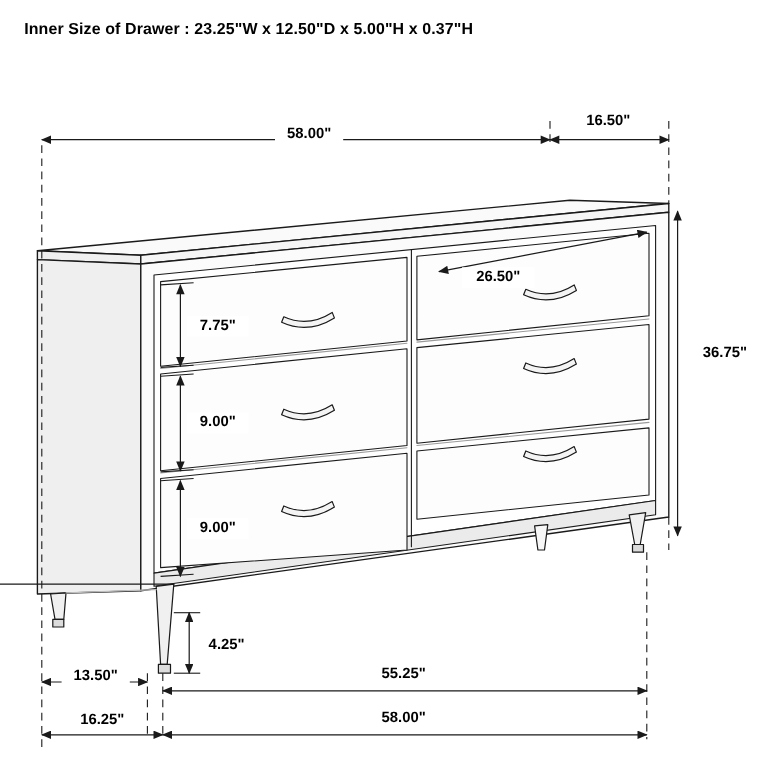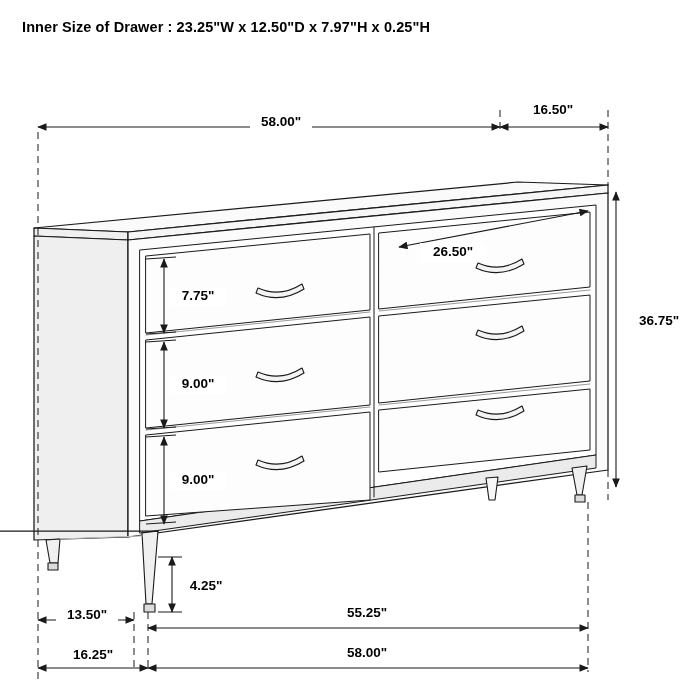--- a/index.html
+++ b/index.html
@@ -41,21 +41,21 @@
     font-size: 13.5px;
     font-weight: bold;
     fill: #000000;
   }
 </style>
 </head>
 <body>
 
 <div id="page">
 
-  <div id="title">Inner Size of Drawer : 23.25"W x 12.50"D x 7.97"H x 0.25"H</div>
+  <div id="title">Inner Size of Drawer : 23.25"W x 12.50"D x 5.00"H x 0.37"H</div>
 
   <svg class="diagram" viewBox="0 0 700 700">
     <defs>
       <marker id="arrEnd" viewBox="0 0 12 10" refX="11" refY="5" markerWidth="9" markerHeight="7" orient="auto">
         <path d="M0,0 L12,5 L0,10 z" fill="#1a1a1a"></path>
       </marker>
       <marker id="arrStart" viewBox="0 0 12 10" refX="1" refY="5" markerWidth="9" markerHeight="7" orient="auto">
         <path d="M12,0 L0,5 L12,10 z" fill="#1a1a1a"></path>
       </marker>
     </defs>

